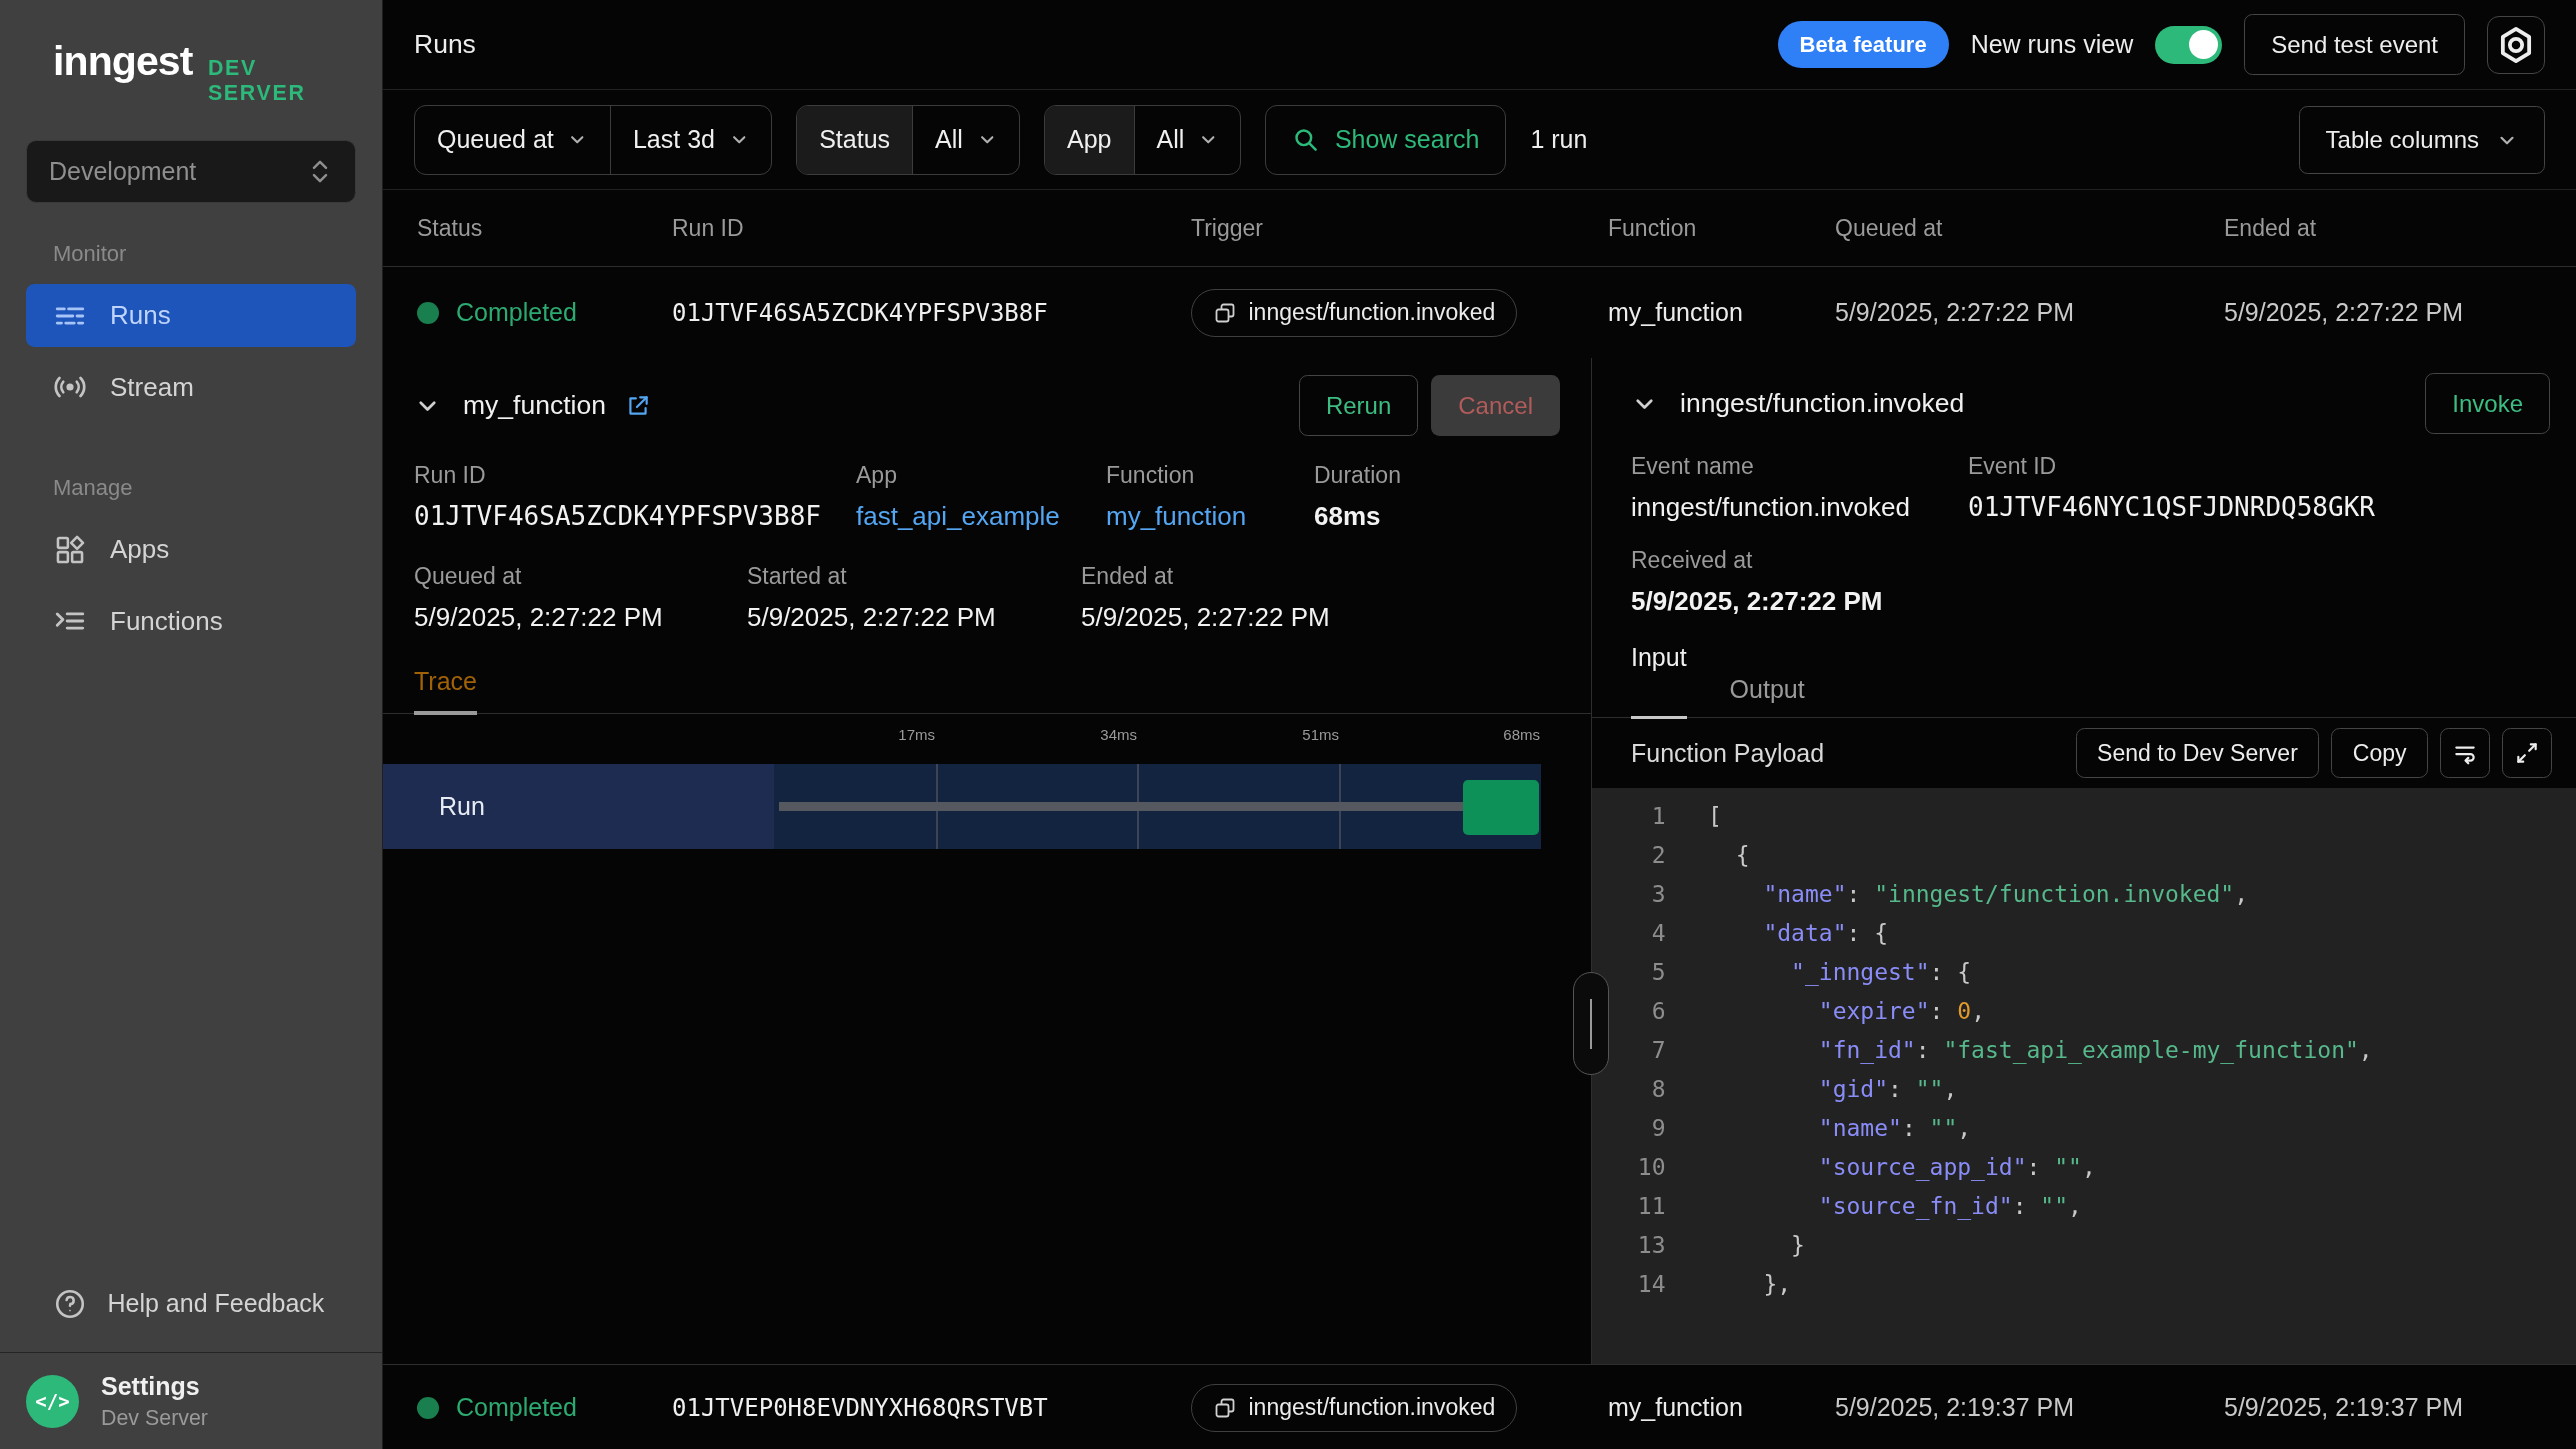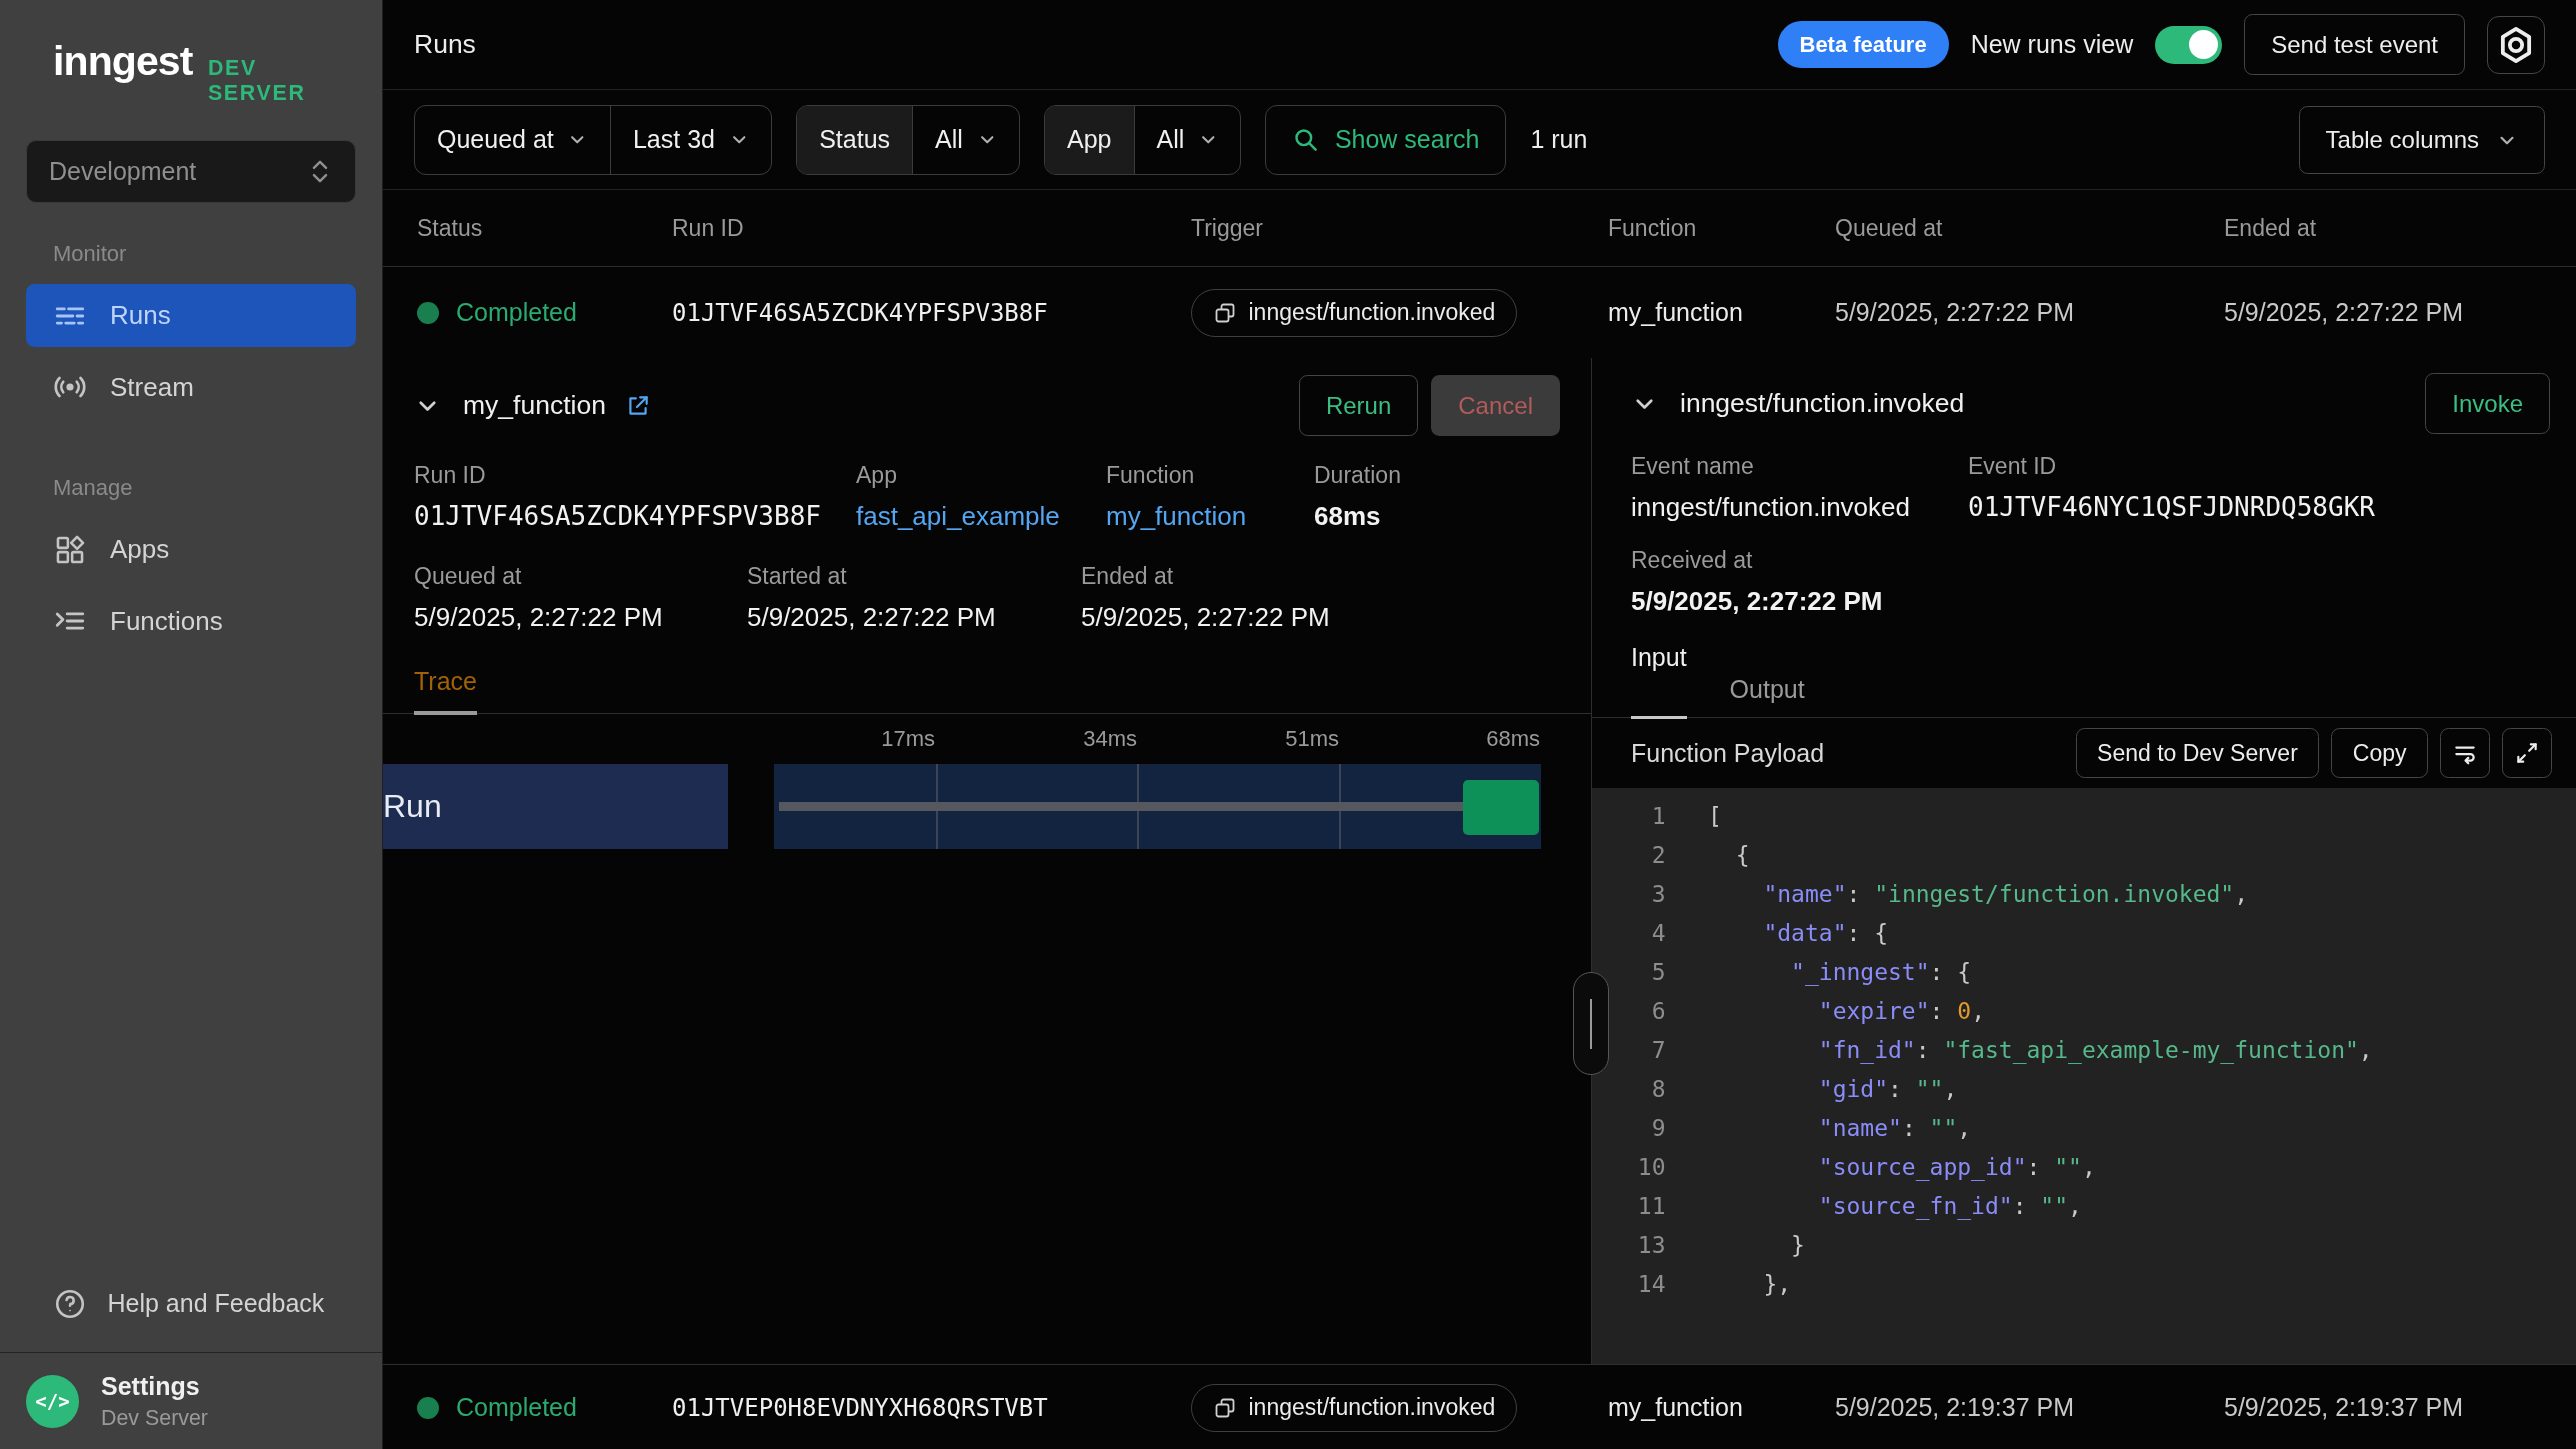--- a/index.html
+++ b/index.html
@@ -95,24 +95,24 @@
   .meta-label { font-size:23px; color:#9a9a9a; margin-bottom:12px; }
   .meta-value { font-size:26px; color:#f2f2f2; }
   .meta-value.link { color:#54a6f2; cursor:pointer; }
   .meta-value.strong { font-weight:700; }
   .w517{width:442px;} .w293{width:250px;} .w243{width:208px;} .w390{width:333px;} .w391{width:334px;}
   .trace-tabs { margin-top:34px; border-bottom:1.7px solid #2e2e2e; padding:0 31px; }
   .trace-tab { display:inline-block; font-size:25px; color:#a16207; padding-bottom:15.4px;
     border-bottom:4.3px solid #9a9a9a; margin-bottom:-1.7px; cursor:pointer; }
   .timeline { position:relative; margin-top:12px; }
   .tick-labels { position:relative; height:38px; }
-  .tick-label { position:absolute; transform:translateX(-100%); font-size:22px; color:#9a9a9a; }
+  .tick-label { position:absolute; transform:translateX(-100%); font-size:15px; color:#9a9a9a; }
   .run-row { position:relative; height:85px; width:1157px; }
-  .run-label-cell { position:absolute; left:0; top:0; width:345px; height:100%; background:#1d2c50;
-    display:flex; align-items:center; font-size:32px; color:#e8ecf4; }
+  .run-label-cell { position:absolute; left:0; top:0; width:391px; height:100%; background:#1d2c50;
+    display:flex; align-items:center; padding-left:56px; font-size:25px; color:#e8ecf4; }
   .run-timeline-cell { position:absolute; left:391px; top:0; width:767px; height:100%; background:#132440; }
   .tickline { position:absolute; top:0; width:1.7px; height:100%; background:#3c4456; }
   .conn-line { position:absolute; top:38px; height:8.5px; background:#55585e; }
   .trace-green { position:absolute; top:15.4px; height:55px; border-radius:5.1px; background:#0d9158; }
 
   
   .event-pane { width:985px; min-width:985px; border-left:1.7px solid #2e2e2e; display:flex;
     flex-direction:column; position:relative; }
   .event-head { display:flex; align-items:center; padding:17px 26px 0 39px; height:74px; }
   .event-title { font-size:26.5px; color:#f0f0f0; margin-left:22px; }

